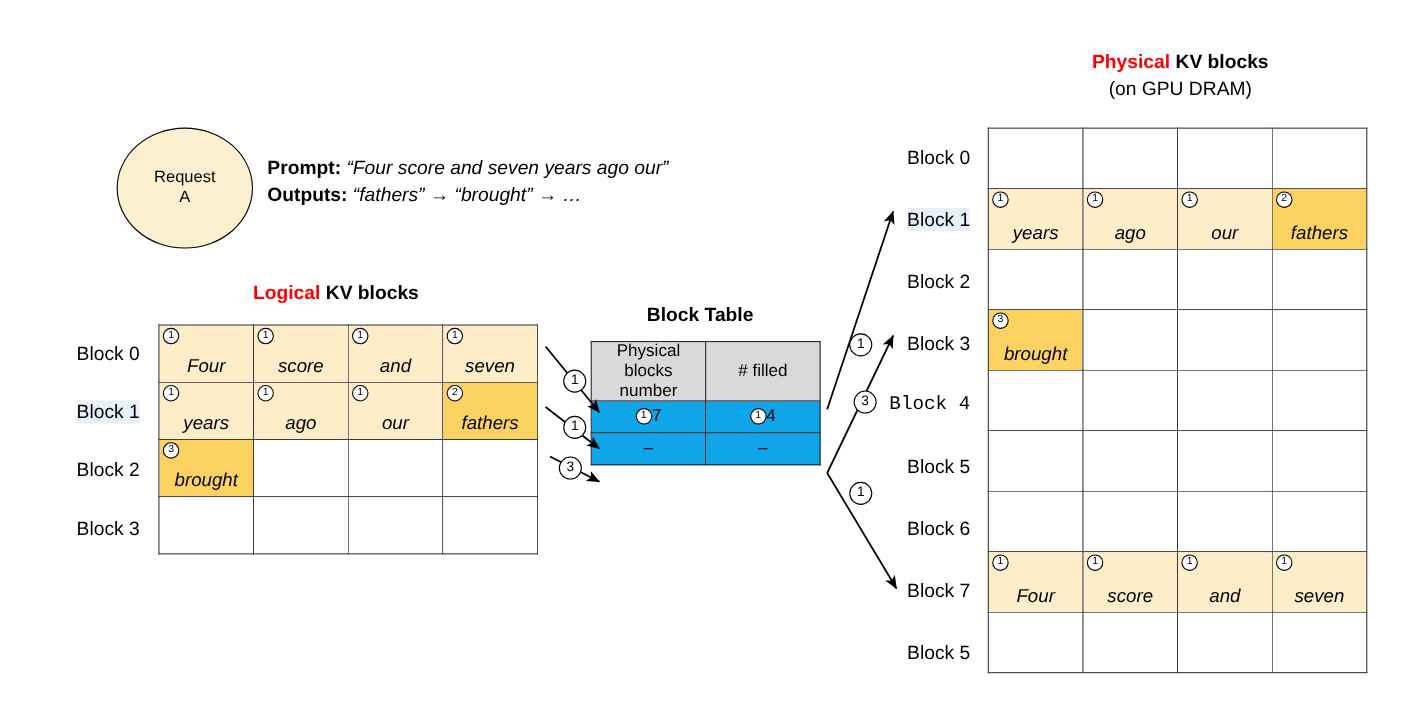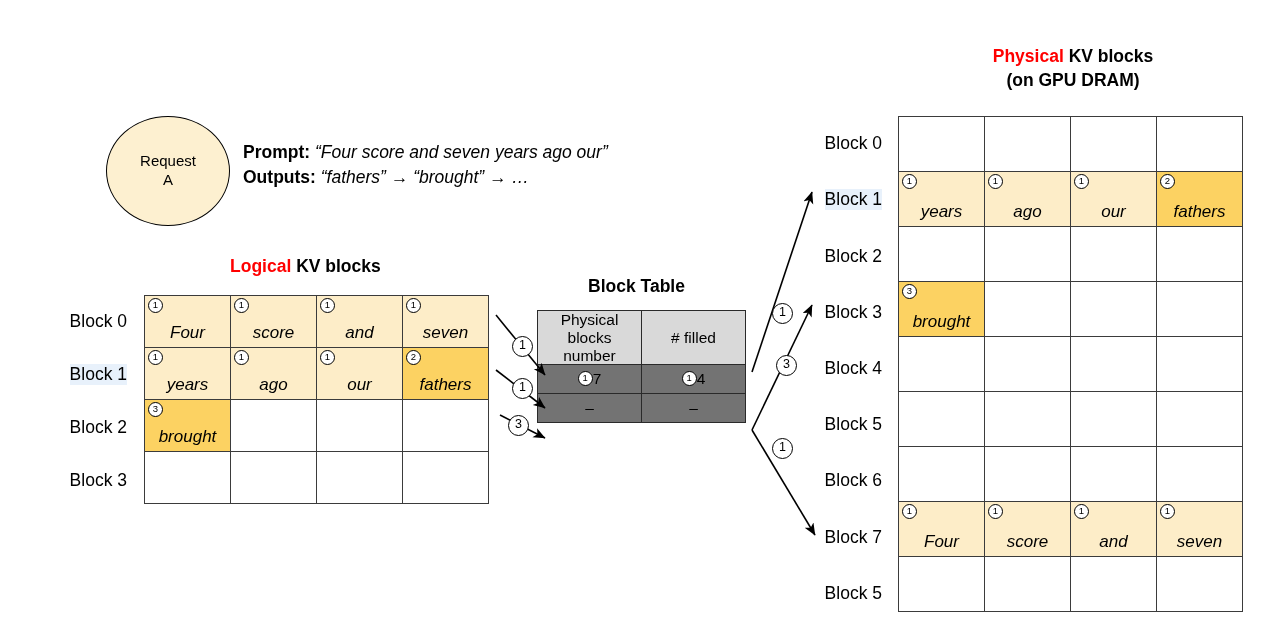--- a/index.html
+++ b/index.html
@@ -45,21 +45,21 @@
   .title-red { color: #ff0000; }
   .title-blk { color: #000000; font-weight: bold; }
 
   #logical-title { left: 230px; top: 256px; }
   #blocktable-title { left: 588px; top: 276px; }
   #physical-title {
     left: 898px; top: 45px;
     width: 350px; text-align: center;
     line-height: 1.35;
   }
-  #physical-title .sub { font-weight: bold; }
+  #physical-title .sub { font-weight: normal; }
 
   
   .kvgrid { border-collapse: collapse; }
   .kvgrid td {
     border: 1.4px solid #3b3b3b;
     padding: 0;
     position: relative;
     vertical-align: bottom;
     background: #ffffff;
   }
@@ -113,21 +113,21 @@
     border-collapse: collapse;
     border: 1.6px solid #2a2a2a;
   }
   #block-table td, #block-table th {
     border: 1.4px solid #2a2a2a;
     padding: 0;
     width: 103px; height: 28px;
     text-align: center;
     font-size: 15.5px;
     font-weight: normal;
-    background: #737373;
+    background: #0ea5e9;
   }
   #block-table th {
     background: #d9d9d9;
     height: 46px;
     line-height: 1.15;
     font-weight: normal;
   }
   #block-table tr.row-gray td { background: #efefef; }
   .inline-badge {
     display: inline-block;
@@ -306,21 +306,21 @@
         <td><span>–</span></td>
       </tr>
     </tbody>
 </table>
 
 <div class="abs" id="physical-row-labels" style="left:808px; top:116px; width:82px;">
     <div class="row-label" style="position: absolute; right: 8px; top: 17.1px;">Block 0</div>
     <div class="row-label hl" style="position: absolute; right: 8px; top: 73.3px;">Block 1</div>
     <div class="row-label" style="position: absolute; right: 8px; top: 129.5px;">Block 2</div>
     <div class="row-label" style="position: absolute; right: 8px; top: 185.7px;">Block 3</div>
-    <div class="row-label" style="position: absolute; right: 8px; top: 241.9px;">Block 4</div>
+    <div class="row-label" style="position: absolute; right: 8px; top: 241.9px; font-family: Liberation Mono, monospace;">Block 4</div>
     <div class="row-label" style="position: absolute; right: 8px; top: 298.1px; padding-left: 14px;">Block 5</div>
     <div class="row-label" style="position: absolute; right: 8px; top: 354.3px;">Block 6</div>
     <div class="row-label" style="position: absolute; right: 8px; top: 410.5px;">Block 7</div>
     <div class="row-label" style="position: absolute; right: 8px; top: 466.7px;">Block 5</div>
   </div>
 
 <table class="abs kvgrid" id="physical-grid">
   <tbody>
       <tr>
         <td>

